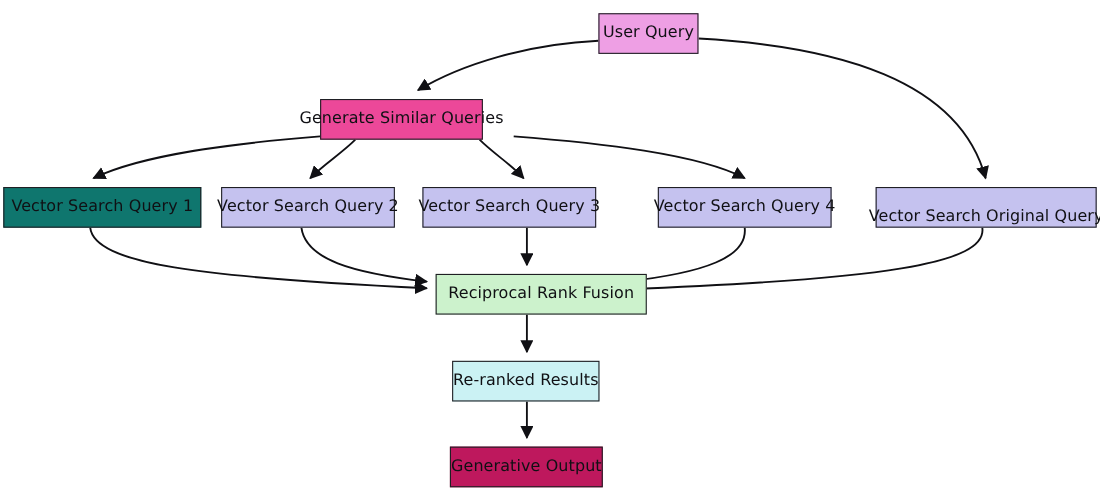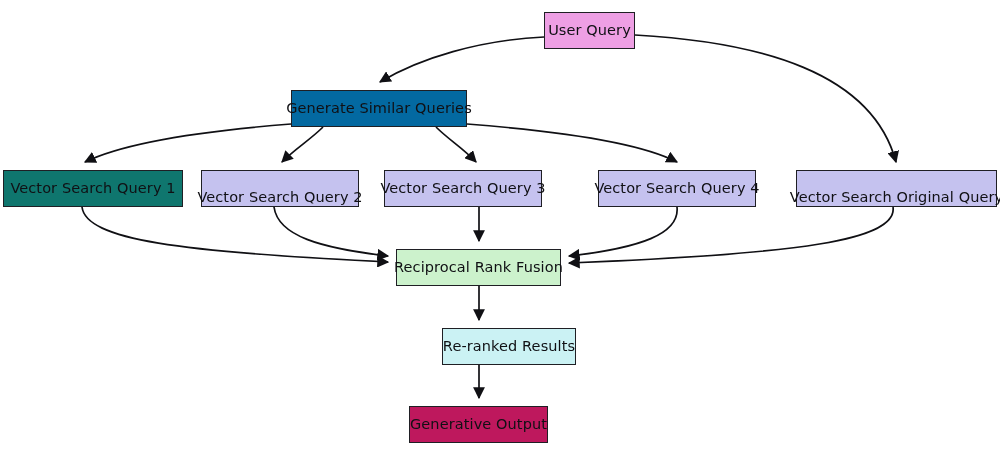--- a/index.html
+++ b/index.html
@@ -90,42 +90,42 @@
       <path d="M 479 286 L 479 320"></path>
 
       <path d="M 479 365 L 479 398"></path>
     </g>
   </svg>
 
   <div id="node-layer">
     <div class="node" style="left: 544px; top: 12px; width: 91px; height: 37px; background: rgb(238, 159, 228); border-color: rgb(31, 31, 36);">
       <span class="node-label">User Query</span>
     </div>
-    <div class="node" style="left: 291px; top: 90px; width: 176px; height: 37px; background: #0369a1; border-color: rgb(31, 31, 36);">
+    <div class="node" style="left: 291px; top: 90px; width: 148px; height: 37px; background: #ec4899; border-color: rgb(31, 31, 36);">
       <span class="node-label">Generate Similar Queries</span>
     </div>
     <div class="node" style="left: 3px; top: 170px; width: 180px; height: 37px; background: #0f766e; border-color: rgb(31, 31, 36);">
       <span class="node-label">Vector Search Query 1</span>
     </div>
-    <div class="node" style="left: 201px; top: 170px; width: 158px; height: 37px; background: rgb(197, 194, 239); border-color: rgb(31, 31, 36); align-items: flex-end;">
+    <div class="node" style="left: 201px; top: 170px; width: 158px; height: 37px; background: rgb(197, 194, 239); border-color: rgb(31, 31, 36);">
       <span class="node-label">Vector Search Query 2</span>
     </div>
     <div class="node" style="left: 384px; top: 170px; width: 158px; height: 37px; background: rgb(197, 194, 239); border-color: rgb(31, 31, 36);">
       <span class="node-label">Vector Search Query 3</span>
     </div>
     <div class="node" style="left: 598px; top: 170px; width: 158px; height: 37px; background: rgb(197, 194, 239); border-color: rgb(31, 31, 36);">
       <span class="node-label">Vector Search Query 4</span>
     </div>
     <div class="node" style="left: 796px; top: 170px; width: 201px; height: 37px; background: rgb(197, 194, 239); border-color: rgb(31, 31, 36); align-items: flex-end;">
       <span class="node-label">Vector Search Original Query</span>
     </div>
-    <div class="node" style="left: 396px; top: 249px; width: 165px; height: 37px; background: rgb(204, 242, 204); border-color: rgb(31, 31, 36);">
+    <div class="node" style="left: 396px; top: 249px; width: 192px; height: 37px; background: rgb(204, 242, 204); border-color: rgb(31, 31, 36);">
       <span class="node-label">Reciprocal Rank Fusion</span>
     </div>
-    <div class="node" style="left: 411px; top: 328px; width: 134px; height: 37px; background: rgb(203, 242, 244); border-color: rgb(31, 31, 36); margin-left: 31px;">
+    <div class="node" style="left: 411px; top: 328px; width: 134px; height: 37px; background: rgb(203, 242, 244); border-color: rgb(31, 31, 36);">
       <span class="node-label">Re-ranked Results</span>
     </div>
     <div class="node" style="left: 409px; top: 406px; width: 139px; height: 37px; background: #be185d; border-color: rgb(31, 31, 36);">
       <span class="node-label">Generative Output</span>
     </div>
   </div>
 
 </div>
 
 </body></html>

